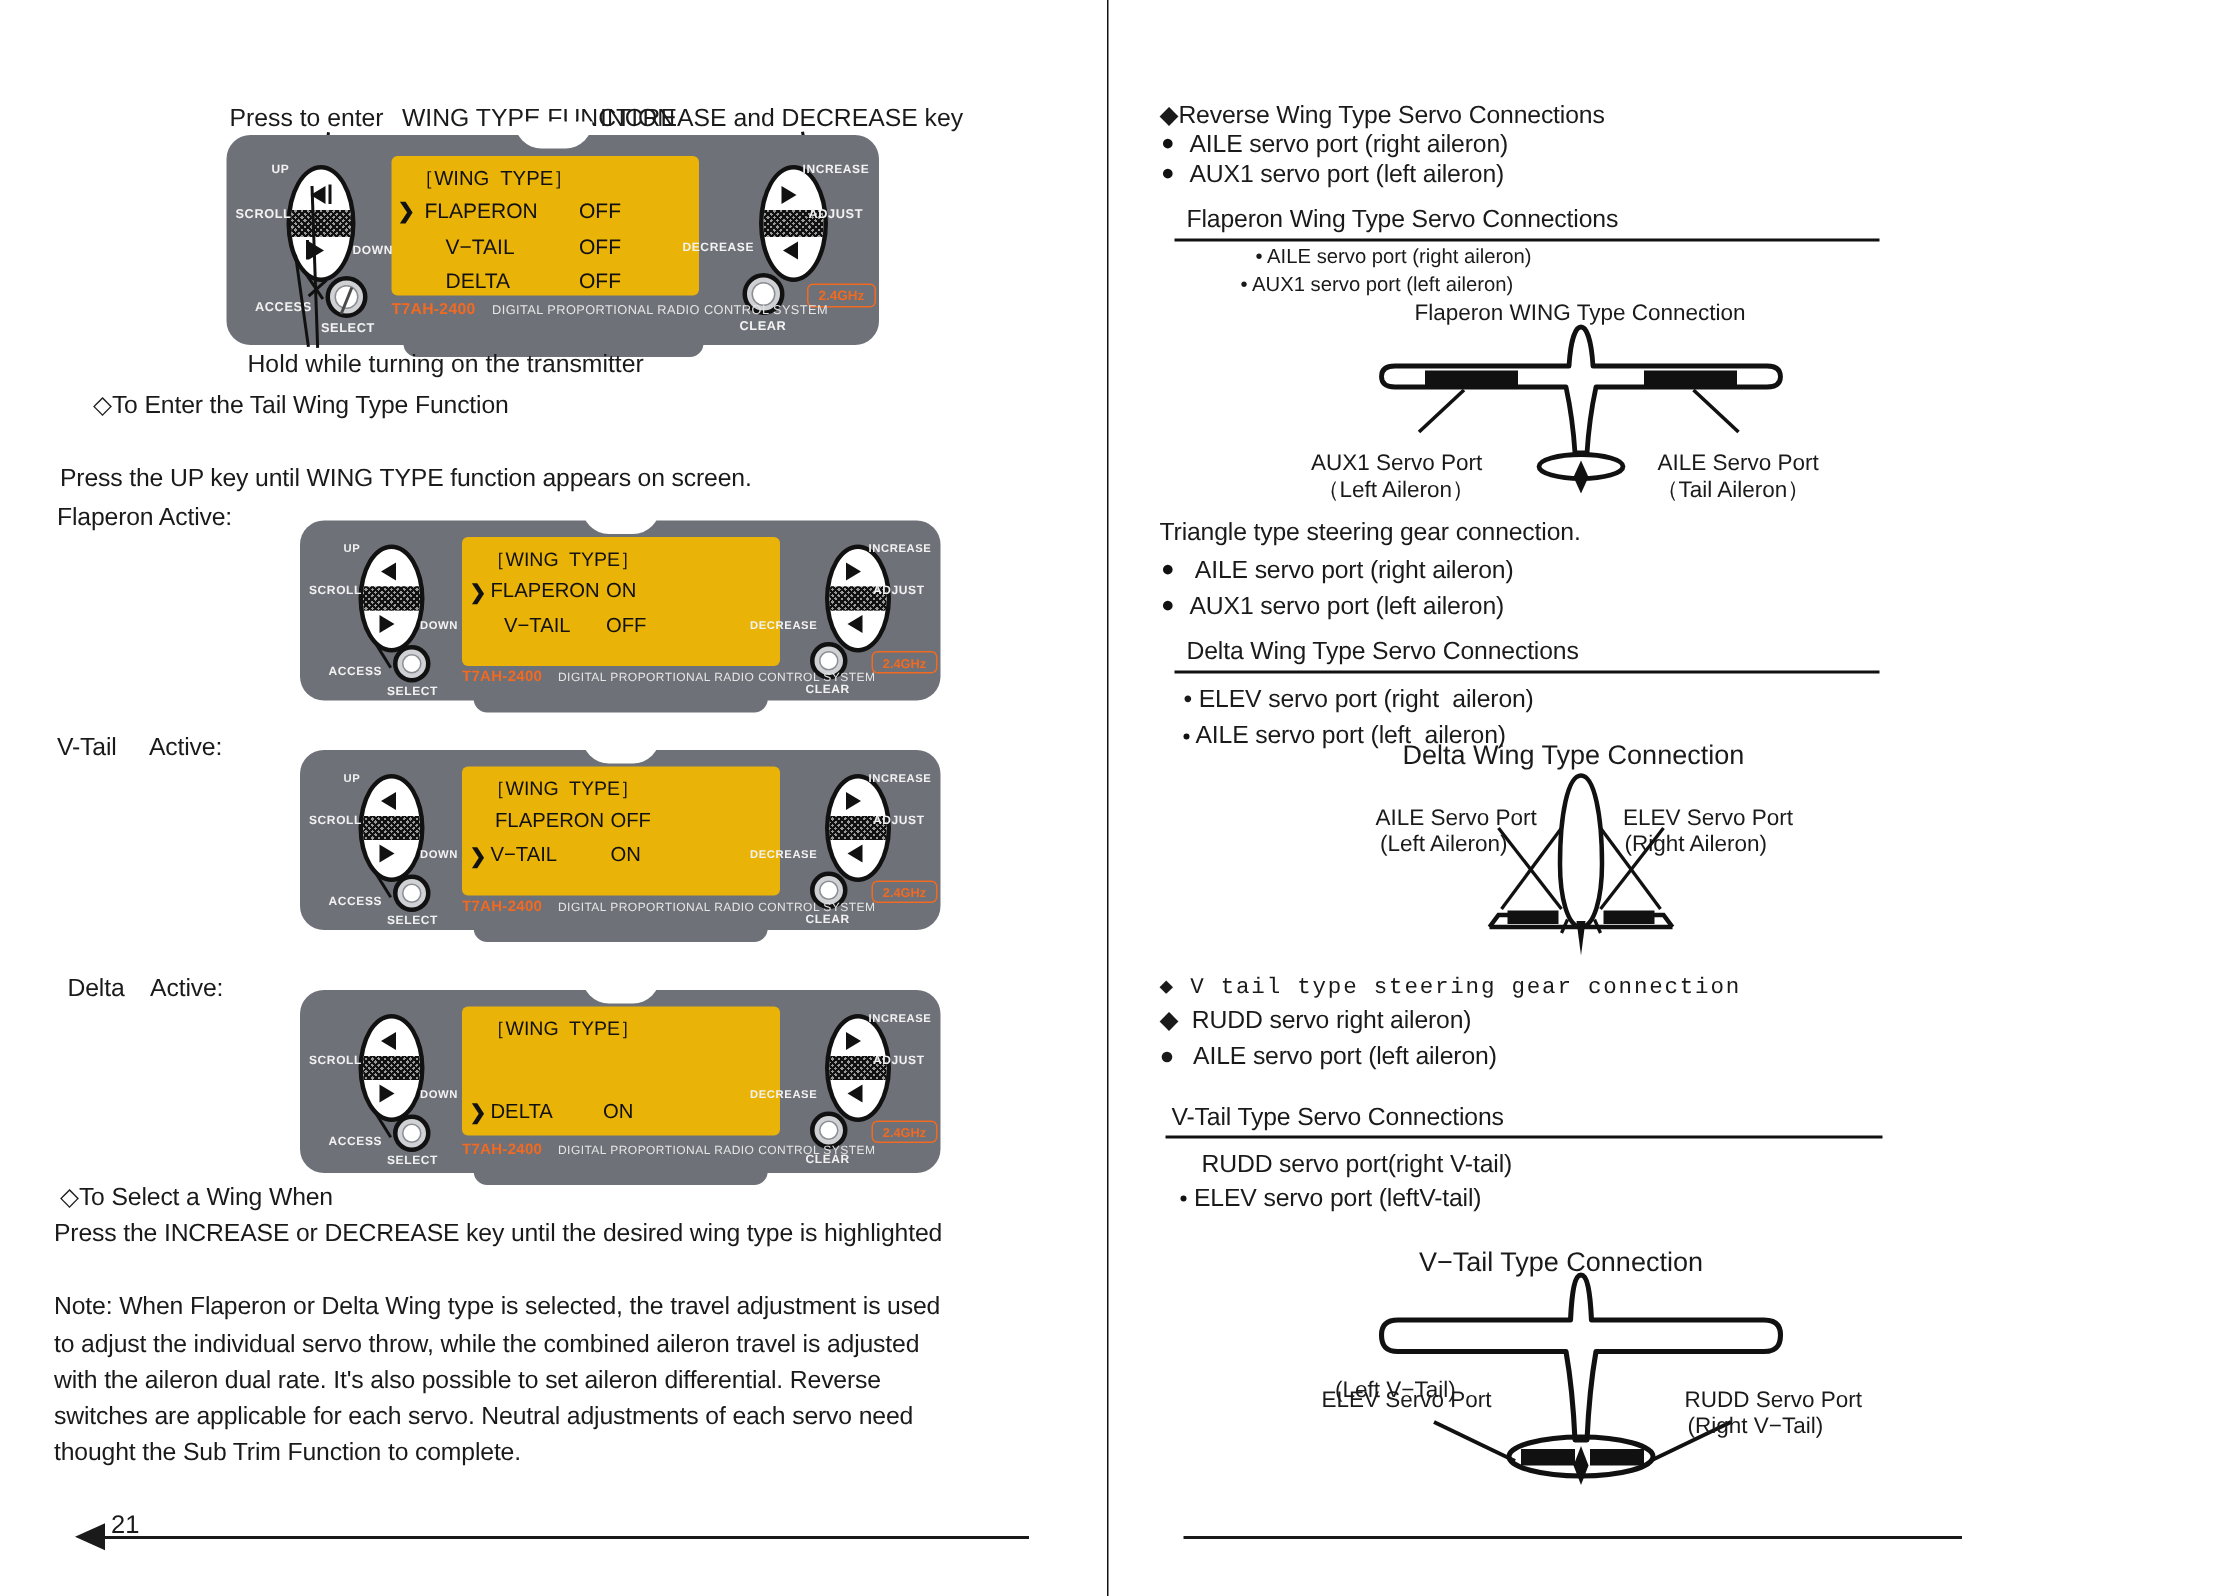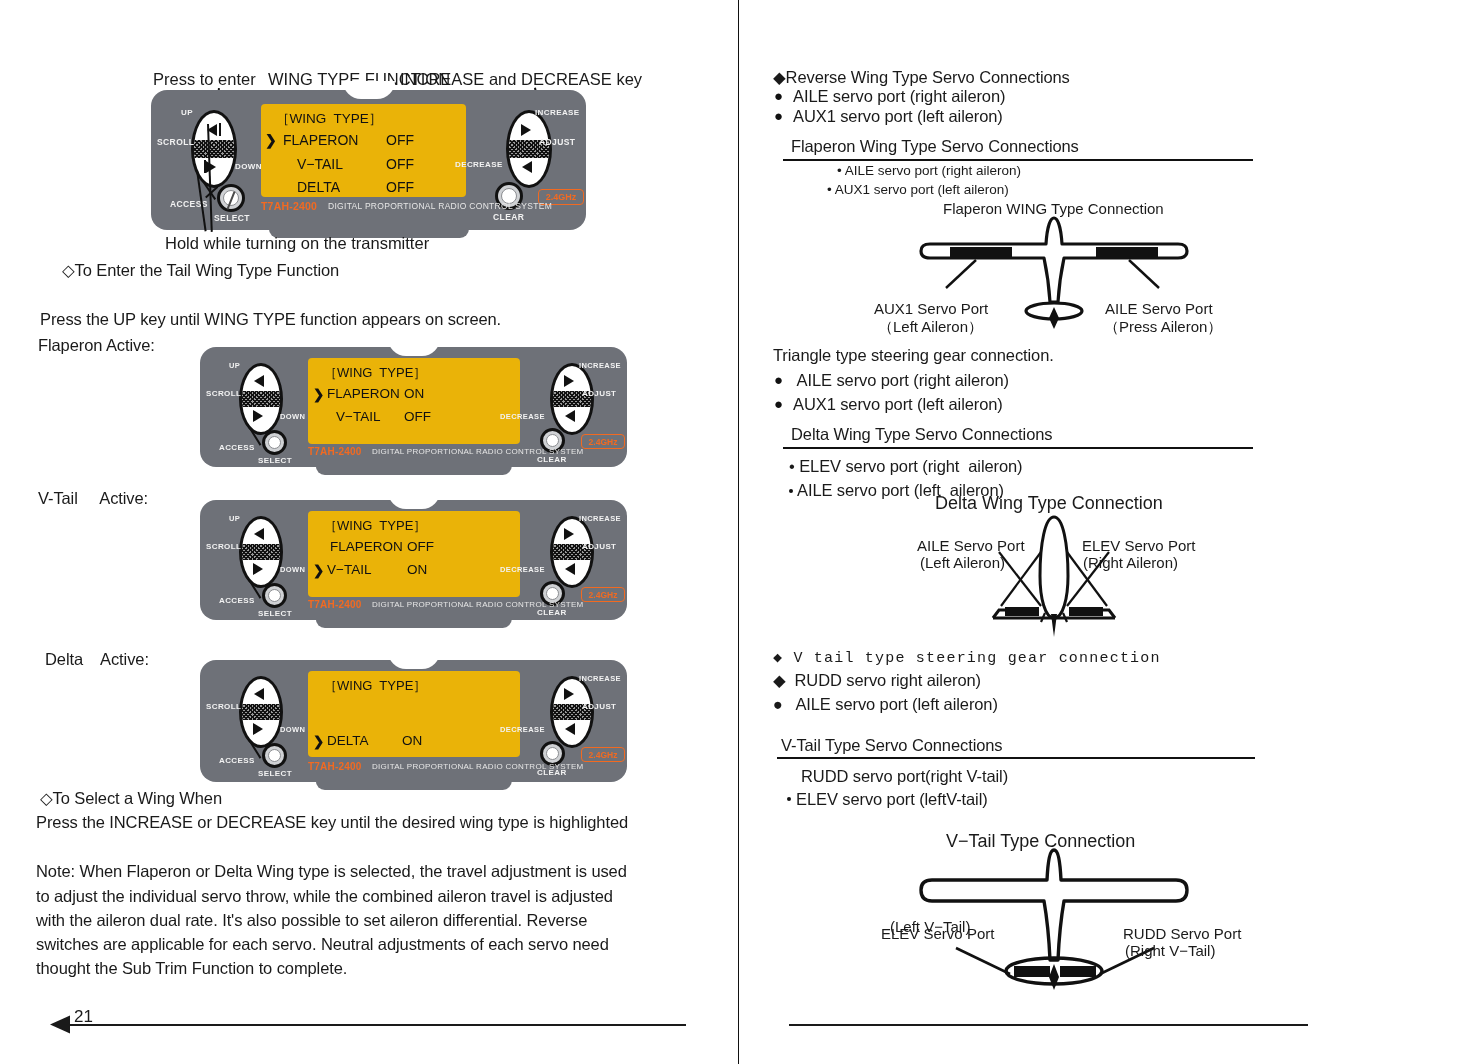--- a/index.html
+++ b/index.html
@@ -486,21 +486,21 @@
       <path d="M140,93 L145,104 L140,115 L135,104 Z" fill="#111"></path>
       <rect x="36" y="33" width="62" height="10" fill="#111"></rect>
       <rect x="182" y="33" width="62" height="10" fill="#111"></rect>
       <line x1="62" y1="46" x2="32" y2="74" stroke="#111" stroke-width="2.4"></line>
       <line x1="215" y1="46" x2="245" y2="74" stroke="#111" stroke-width="2.4"></line>
     </svg>
 
     <div class="txt lbl-mid" style="left:135px; top:300px;">AUX1 Servo Port</div>
     <div class="txt lbl-mid" style="left:139px; top:318px;">（Left Aileron）</div>
     <div class="txt lbl-mid" style="left:366px; top:300px;">AILE Servo Port</div>
-    <div class="txt lbl-mid" style="left:365px; top:318px;">（Press Aileron）</div>
+    <div class="txt lbl-mid" style="left:365px; top:318px;">（Tail Aileron）</div>
 
     <div class="txt body-line" style="left:34px; top:346px;">Triangle type steering gear connection.</div>
     <div class="bullet-d" style="left:35px; top:371px; font-size:15px;">●</div>
     <div class="txt body-line" style="left:54px; top:371px;"> AILE servo port (right aileron)</div>
     <div class="bullet-d" style="left:35px; top:395px; font-size:15px;">●</div>
     <div class="txt body-line" style="left:54px; top:395px;">AUX1 servo port (left aileron)</div>
 
     <div class="txt body-line" style="left:52px; top:425px;">Delta Wing Type Servo Connections</div>
     <div class="rule" style="left:44px; top:447px; width:470px;"></div>
 

